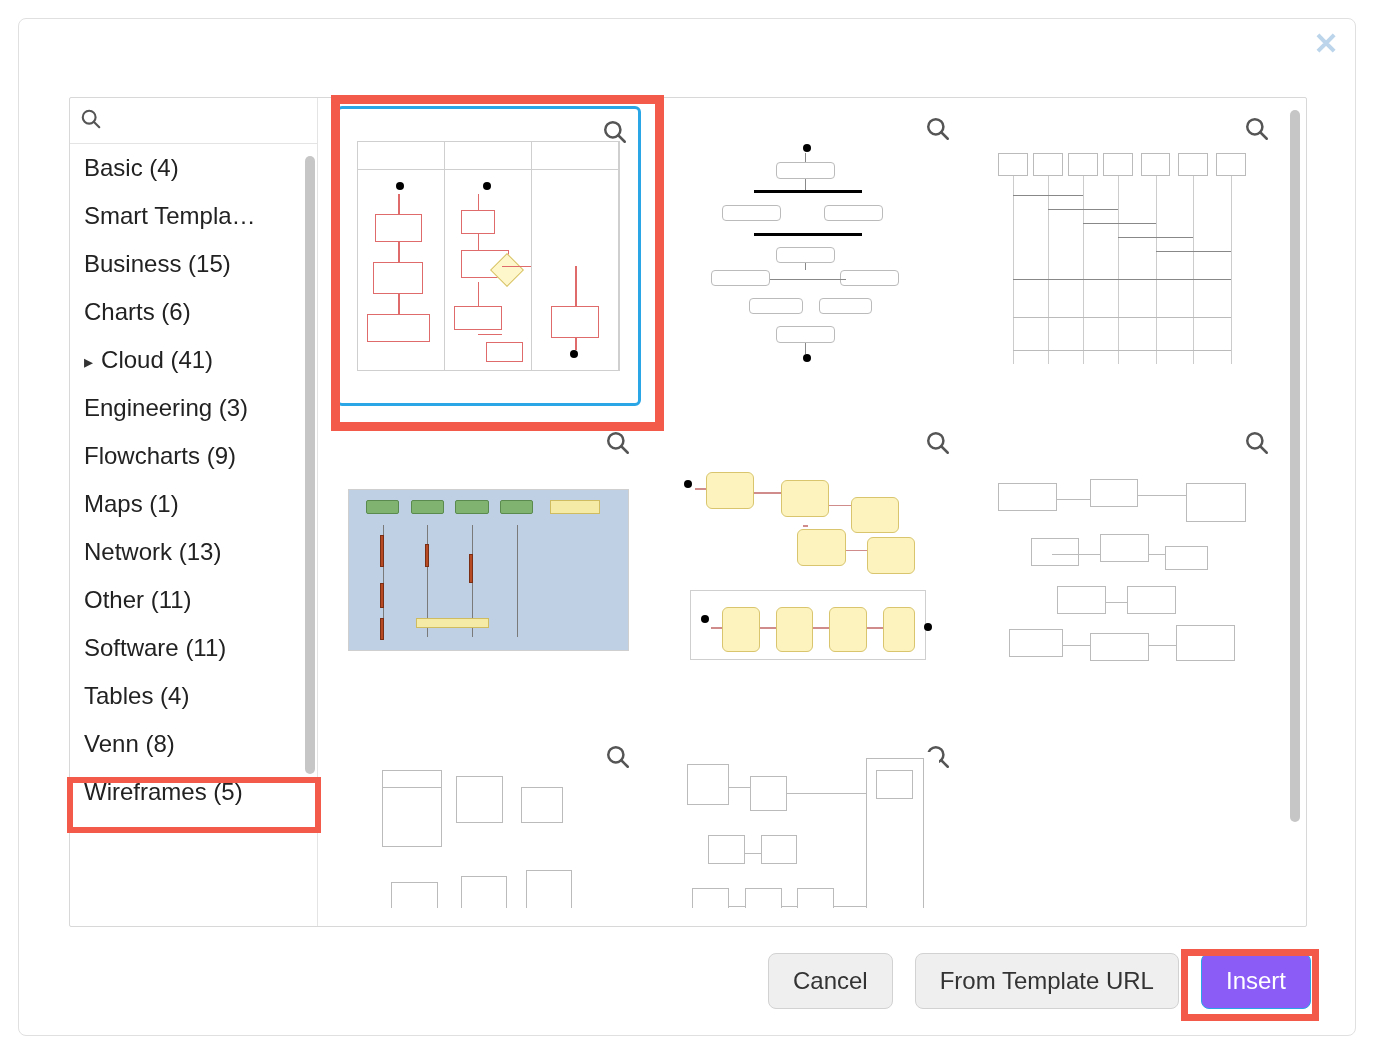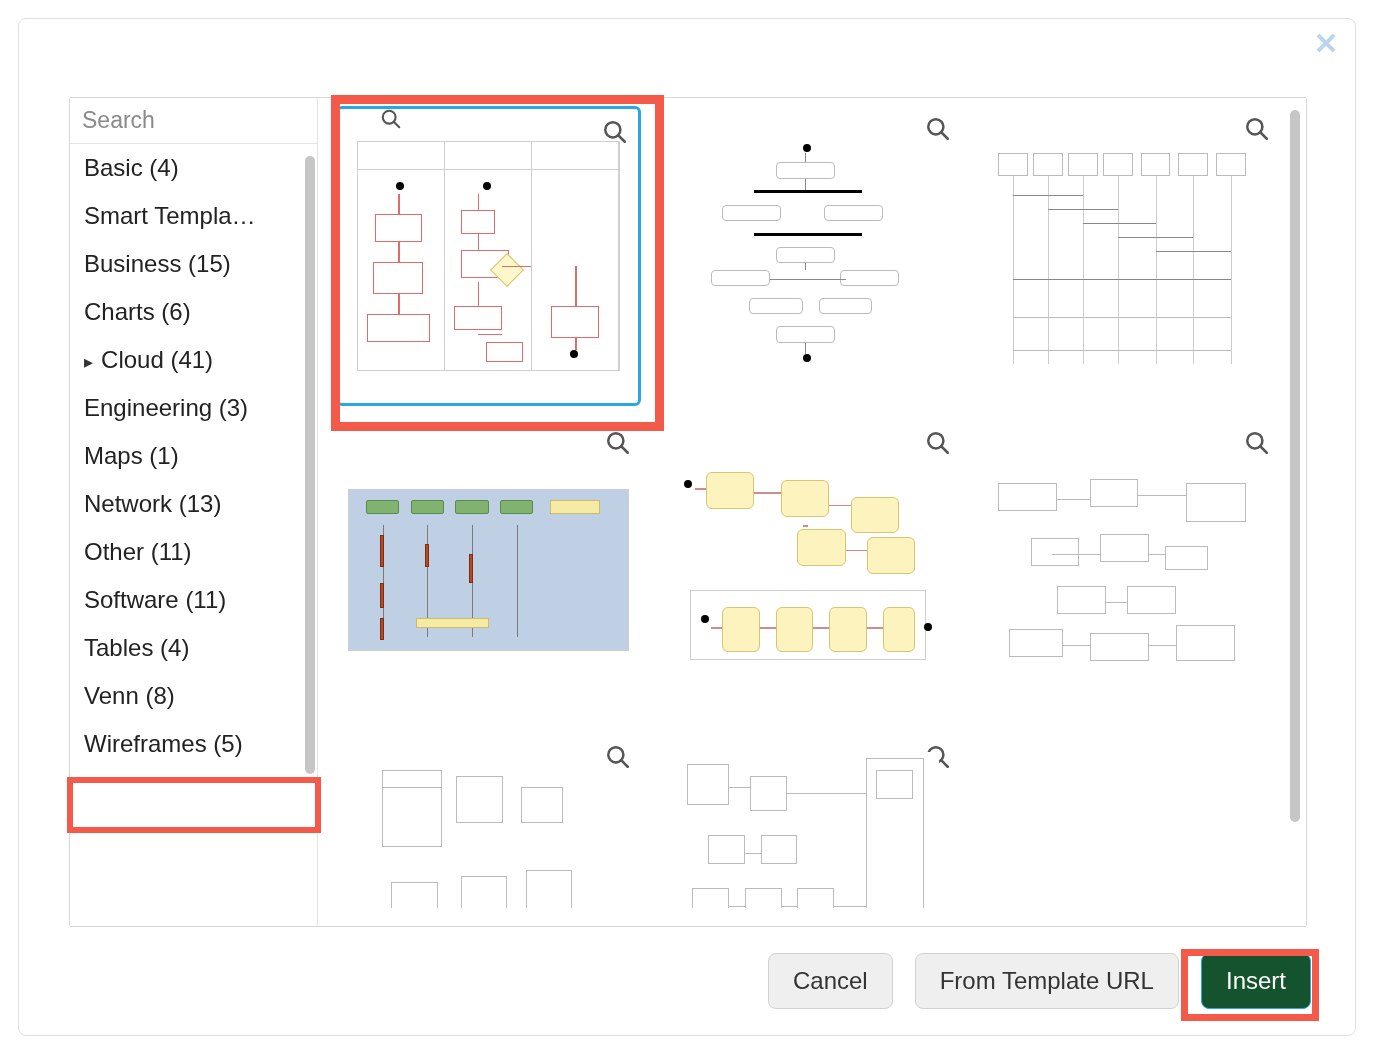--- a/index.html
+++ b/index.html
@@ -148,21 +148,21 @@
     height: 56px;
     border-radius: 8px;
     padding: 0 24px;
     font-size: 24px;
     border: 1px solid #d2d2d2;
     background: #efefef;
     color: #333;
     cursor: pointer;
   }
   .btn.primary {
-    background: #14532d;
+    background: #8b5cf6;
     border-color: #2aa6e6;
     color: #fff;
   }
   .insert-highlight {
     position: absolute;
     right: 36px; bottom: 14px;
     width: 138px; height: 72px;
     border: 7px solid #f35a4a;
     pointer-events: none;
   }
@@ -222,36 +222,36 @@
 <body>
 
 <div class="dialog">
 
   <div class="close-x">✕</div>
 
   <div class="content">
 
     <div class="sidebar">
       <div class="search-row">
-        <input class="search-input" type="text" placeholder="Search" style="">
         <span class="search-icon">
           <svg class="mag" viewBox="0 0 24 24">
               <circle cx="10" cy="10" r="7"></circle>
               <line x1="15" y1="15" x2="21" y2="21"></line>
             </svg>
         </span>
       </div>
       <div class="cat-list">
         <div class="cat-scroll-thumb"></div>
         <div class="cat-item"><span>Basic (4)</span></div>
         <div class="cat-item"><span>Smart Templa…</span></div>
         <div class="cat-item"><span>Business (15)</span></div>
         <div class="cat-item"><span>Charts (6)</span></div>
         <div class="cat-item expandable"><span>Cloud (41)</span></div>
         <div class="cat-item"><span>Engineering (3)</span></div>
+        <div class="cat-item"><span>Flowcharts (9)</span></div>
         <div class="cat-item"><span>Maps (1)</span></div>
         <div class="cat-item"><span>Network (13)</span></div>
         <div class="cat-item"><span>Other (11)</span></div>
         <div class="cat-item"><span>Software (11)</span></div>
         <div class="cat-item"><span>Tables (4)</span></div>
         <div class="cat-item"><span>Venn (8)</span></div>
         <div class="cat-item"><span>Wireframes (5)</span></div>
       </div>
     </div>
 

